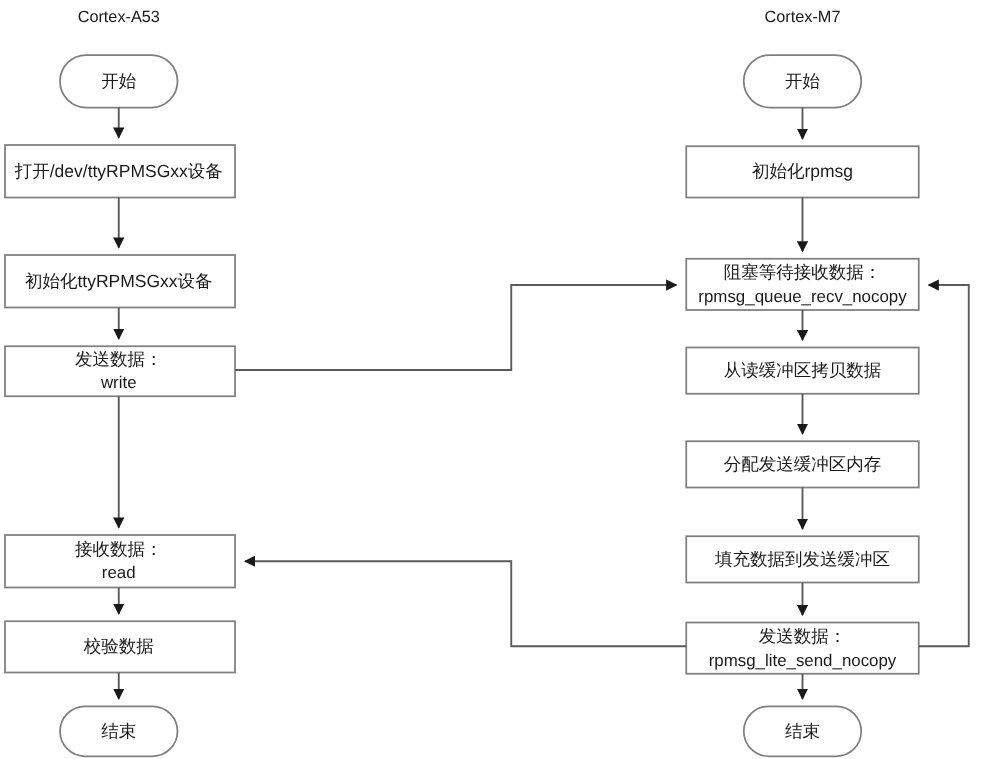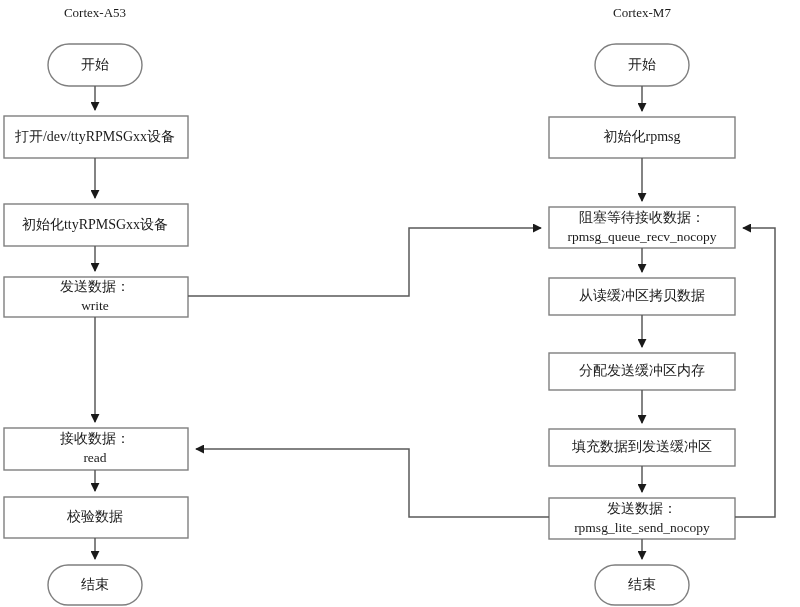--- a/index.html
+++ b/index.html
@@ -10,21 +10,20 @@
   }
   body {
     font-family: "Liberation Sans", "DejaVu Sans", sans-serif;
   }
   #stage {
     position: relative;
     width: 800px;
     height: 607px;
     background: #ffffff;
     overflow: hidden;
-    font-family: Liberation Serif, serif;
   }
   #flow-svg {
     position: absolute;
     left: 0;
     top: 0;
     width: 800px;
     height: 607px;
   }
   .col-title {
     font-size: 13px;

